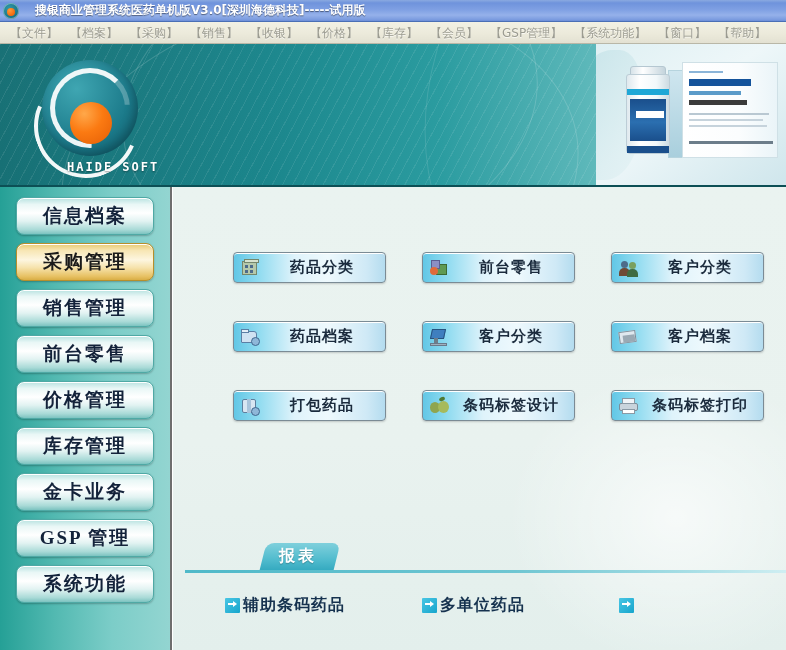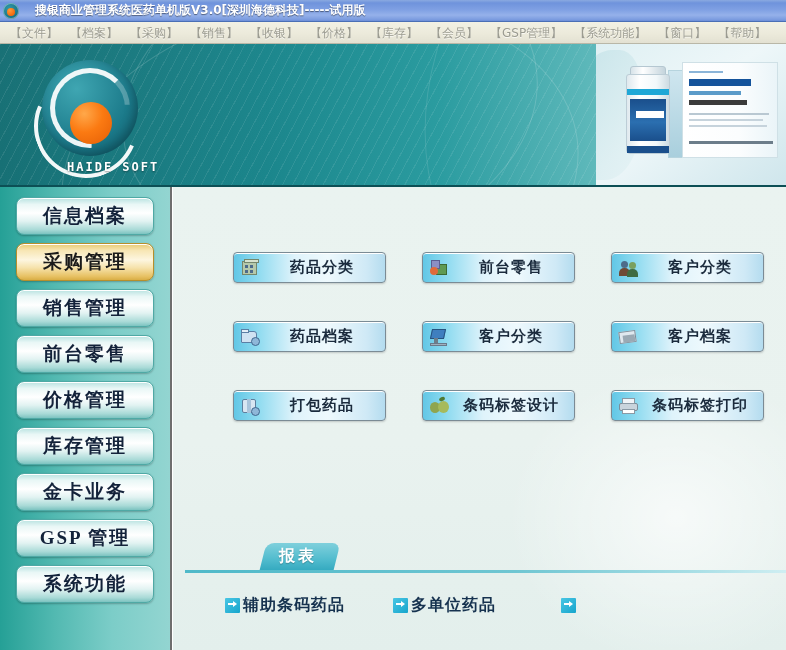--- a/index.html
+++ b/index.html
@@ -348,21 +348,21 @@
     text-shadow: 0 1px 1px rgba(0,0,0,.25);
     font-family: "DejaVu Sans", "Liberation Sans", sans-serif;
   }
   .report-tab span { transform: skewX(14deg); display:block; }
   .report-rule {
     height: 3px; width: 100%;
     background: linear-gradient(to right, #4fb9c9 0%, #6fc6d2 55%, #a9dfe6 85%, #cfeef2 100%);
   }
   .report-links {
     display: flex; align-items: center;
-    margin-top: 22px; padding-left: 40px;
+    margin-top: 22px; padding-left: 40px; gap: 29px;
   }
   .rlink {
     display: flex; align-items: center;
     width: 168px; flex: 0 0 168px;
     cursor: pointer;
   }
   .rlink .arrow {
     width: 15px; height: 15px; flex: 0 0 15px;
     margin-right: 3px;
     background: linear-gradient(to bottom right, #49c6e4, #16a5cc);

